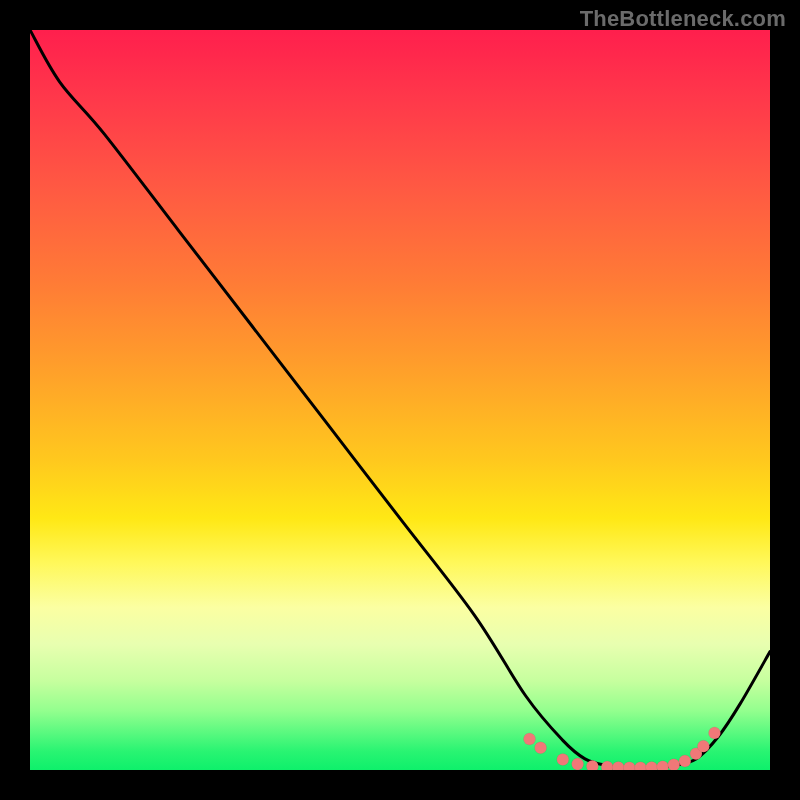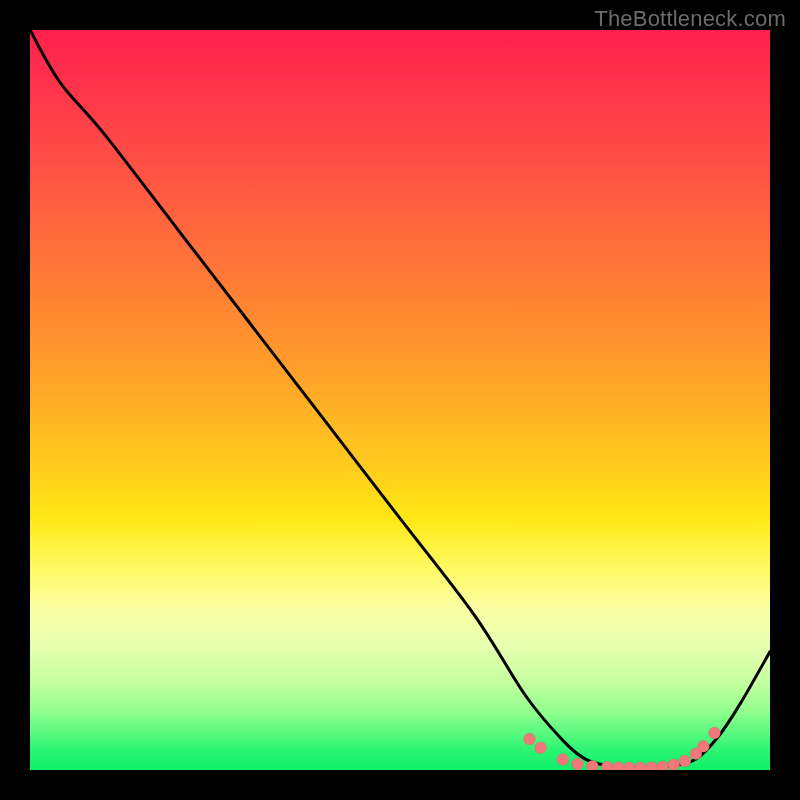--- a/index.html
+++ b/index.html
@@ -16,21 +16,21 @@
     width: 800px;
     height: 800px;
     background: #000;
   }
   .watermark {
     position: absolute;
     top: 6px;
     right: 14px;
     color: #6b6b6b;
     font-size: 22px;
-    font-weight: 400;
+    font-weight: 700;
     letter-spacing: 0.2px;
     z-index: 30;
   }
   .plot-outer {
     position: absolute;
     left: 30px;
     top: 30px;
     width: 740px;
     height: 740px;
     background: #000;

